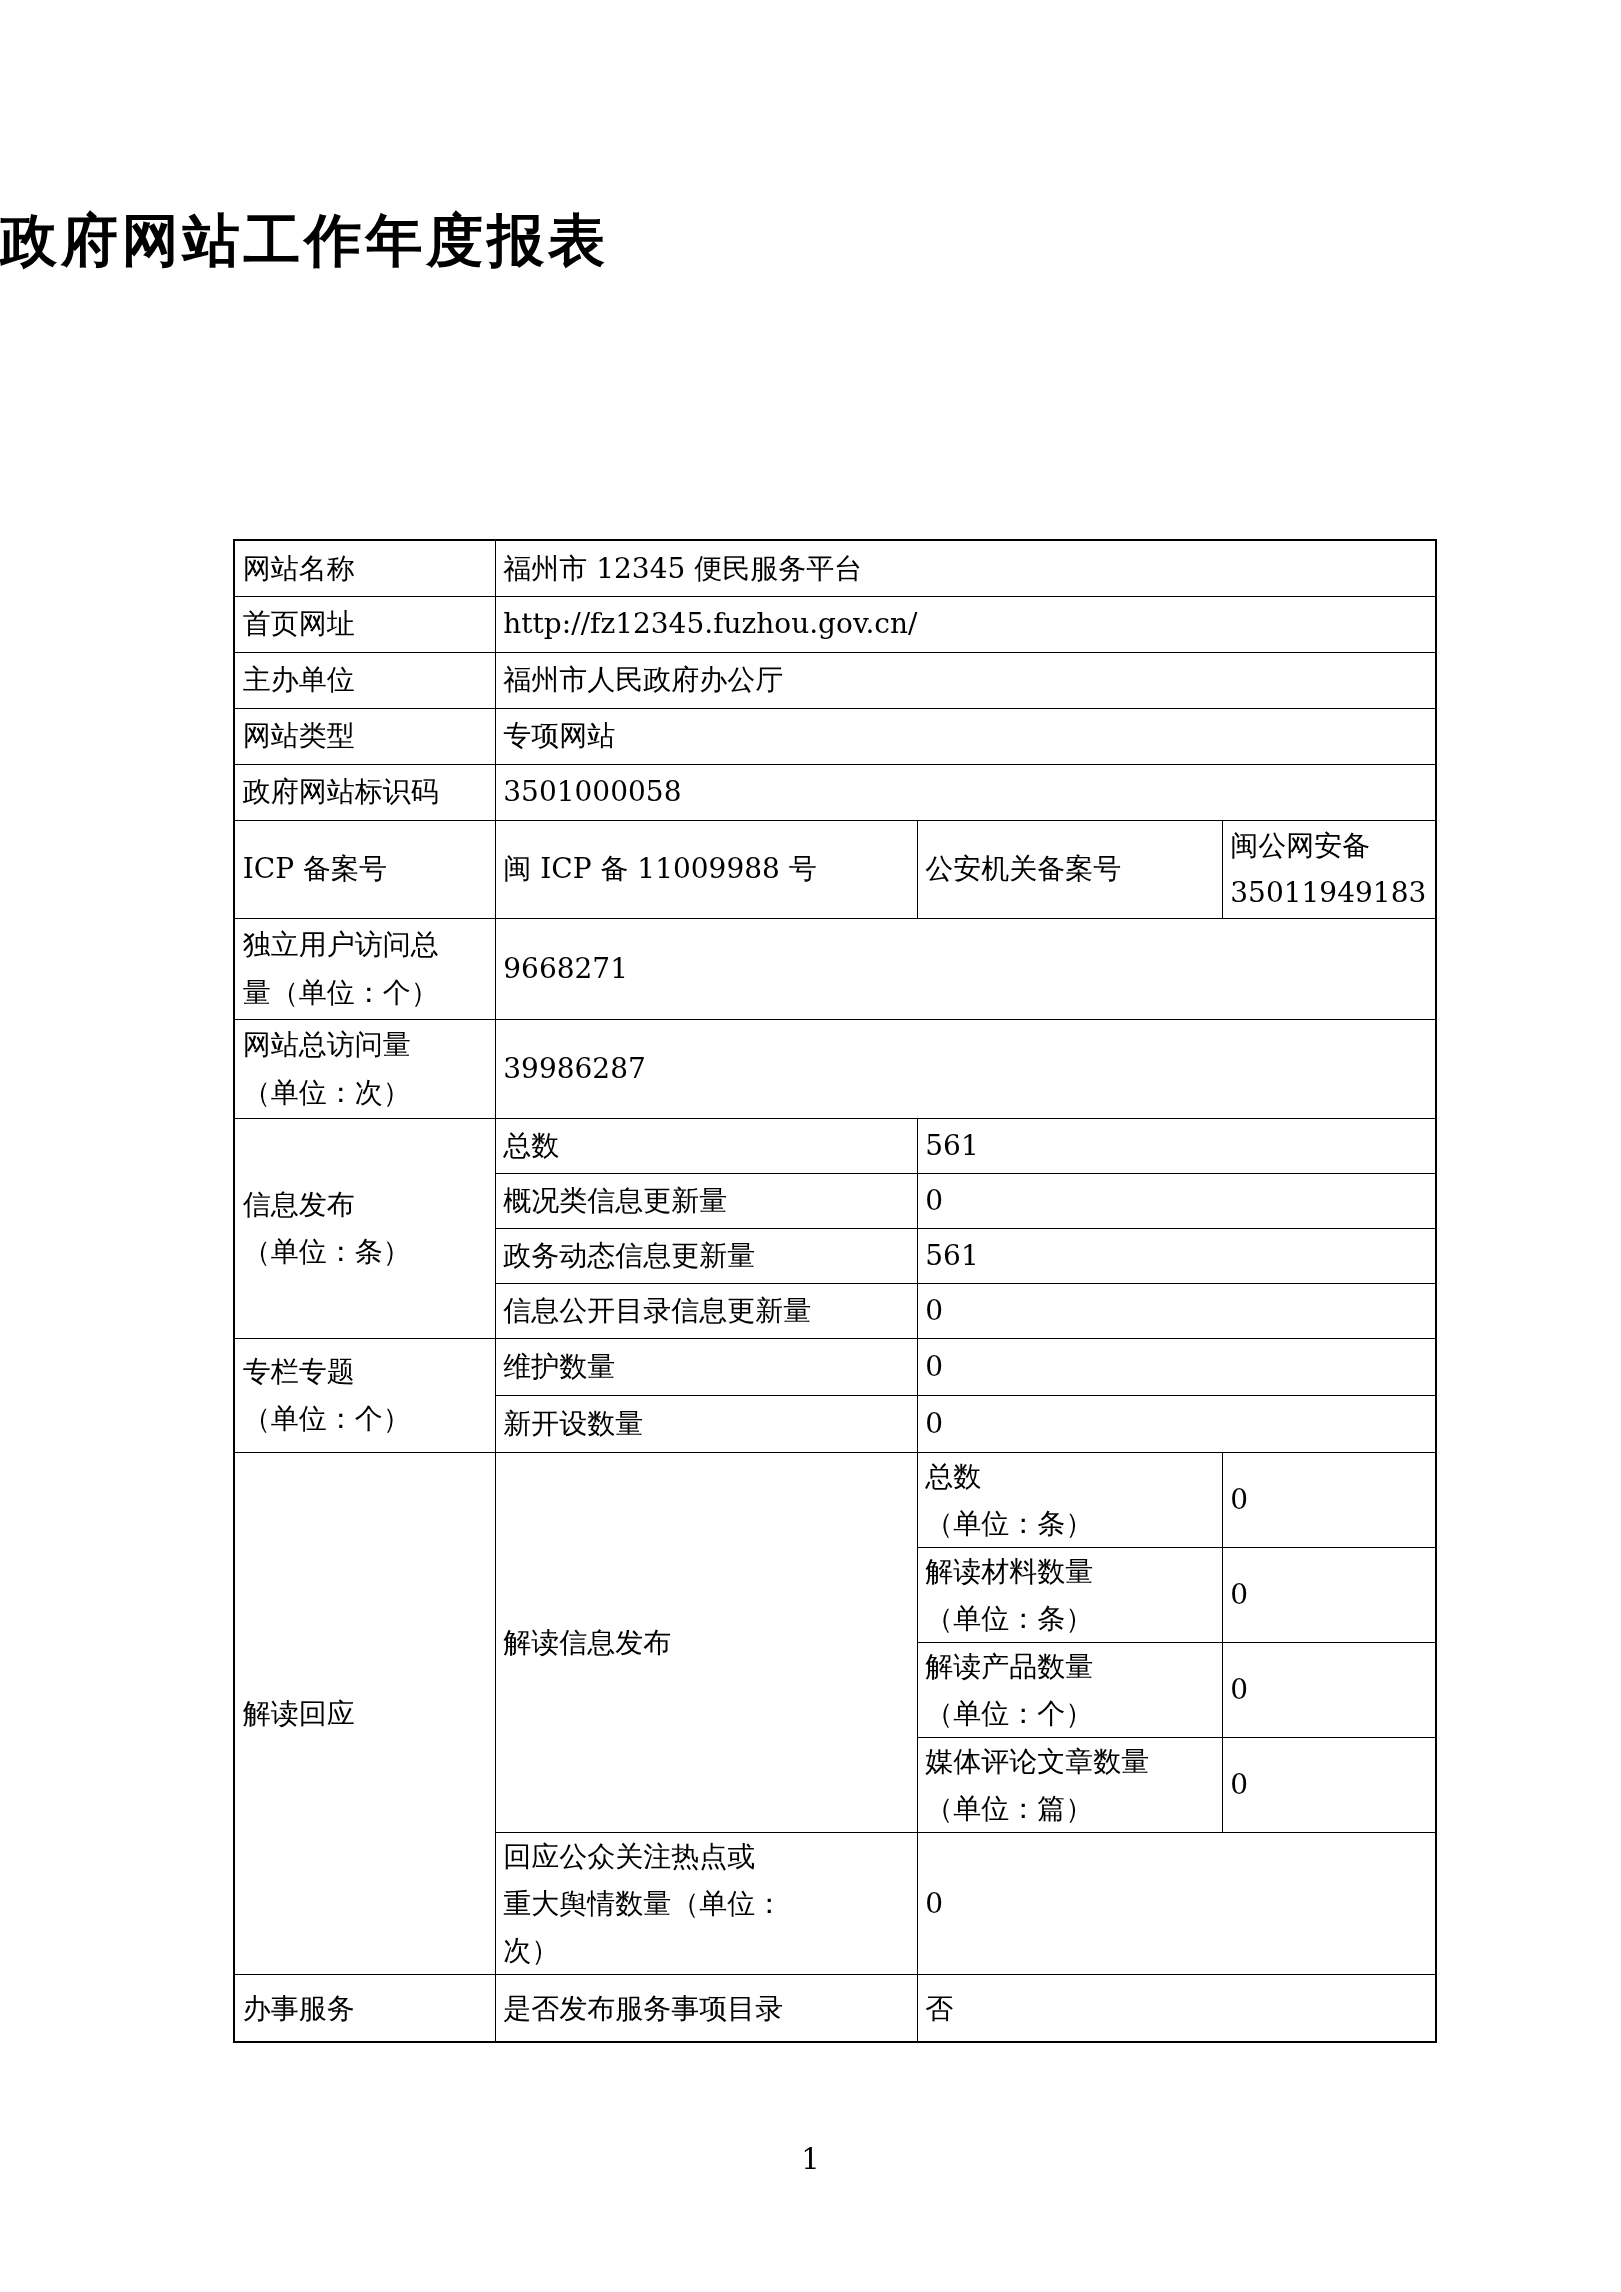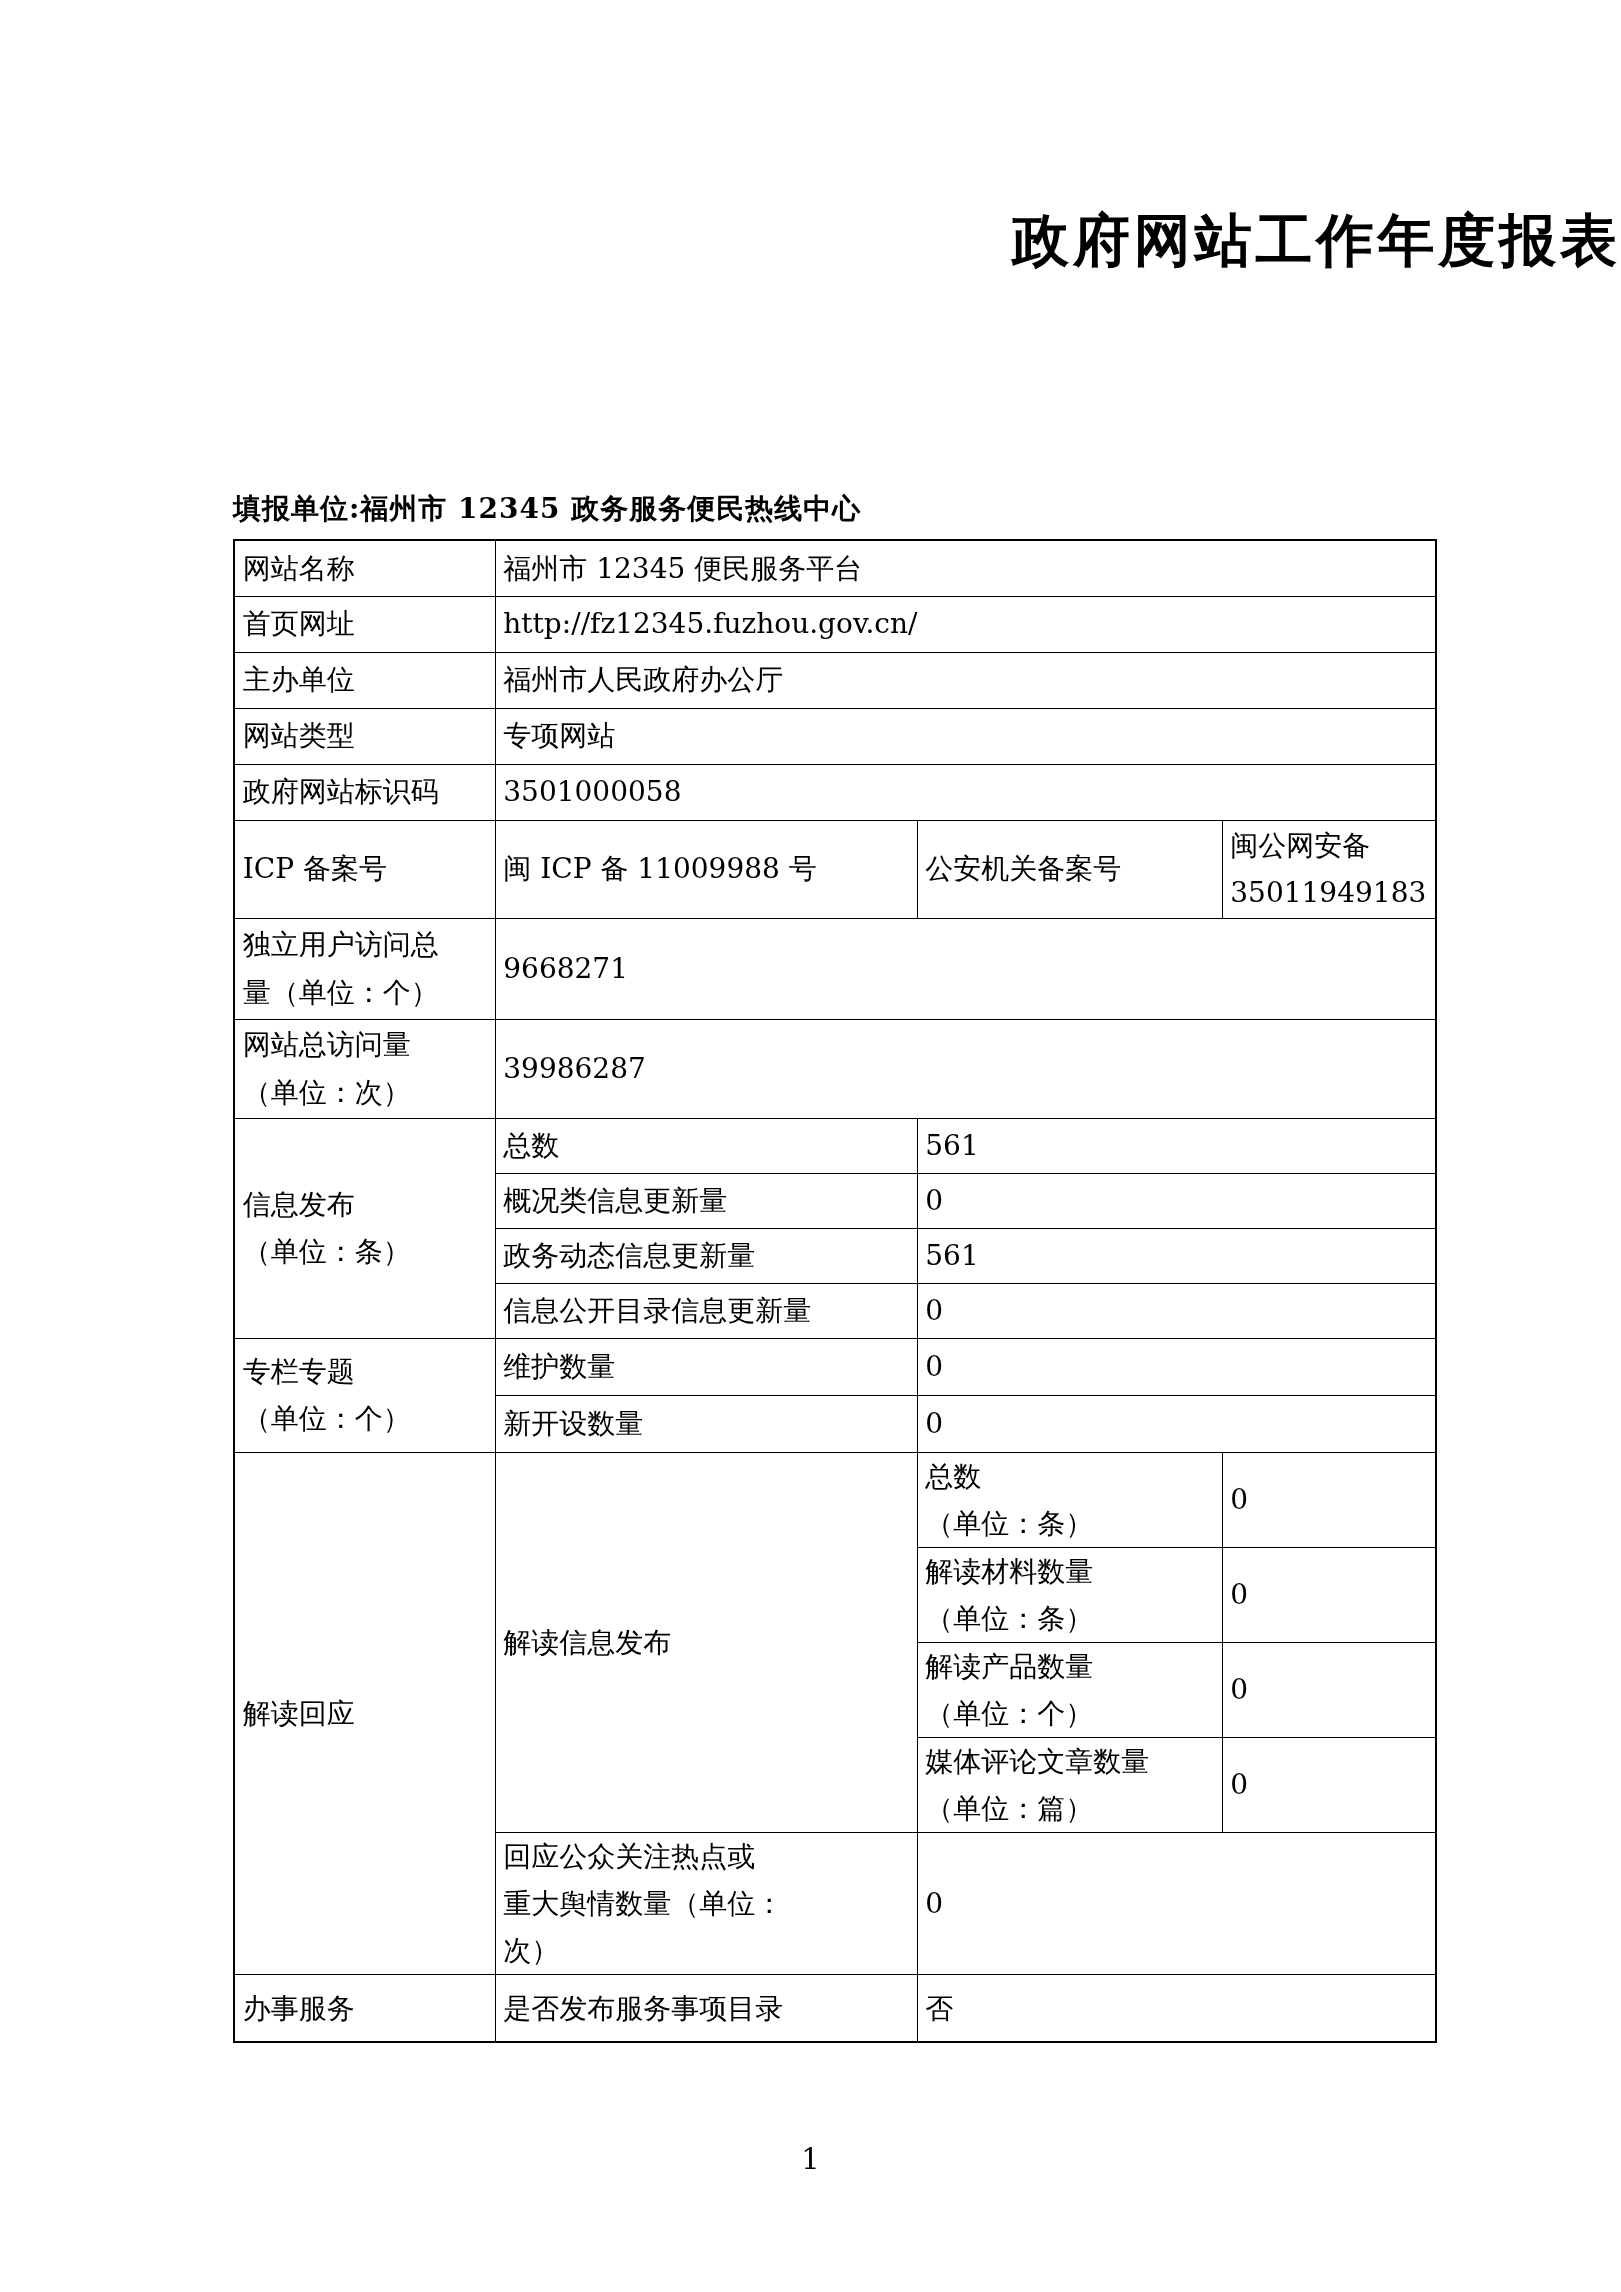--- a/index.html
+++ b/index.html
@@ -14,21 +14,21 @@
     background: #ffffff;
     color: #000000;
     font-family: "DejaVu Serif", "Liberation Serif", serif;
     overflow: hidden;
   }
   .doc-title {
     position: absolute;
     top: 206px;
     left: 0;
     width: 100%;
-    text-align: right;
+    text-align: left;
     font-family: "DejaVu Sans", "Liberation Sans", sans-serif;
     font-weight: bold;
     font-size: 57px;
     line-height: 1.2;
     letter-spacing: 3.9px;
   }
   .doc-subtitle {
     position: absolute;
     top: 345px;
     left: 0;
@@ -85,21 +85,20 @@
     text-align: center;
     font-size: 29px;
   }
 </style>
 </head>
 <body>
 
 <div class="page">
 
   <div class="doc-title">政府网站工作年度报表</div>
-  <div class="report-unit">填报单位:福州市 12345 政务服务便民热线中心</div>
 
   <table class="report">
     <colgroup>
       <col style="width:261px">
       <col style="width:422px">
       <col style="width:305px">
       <col style="width:214px">
     </colgroup>
     <tbody>
       <tr class="r-basic">

